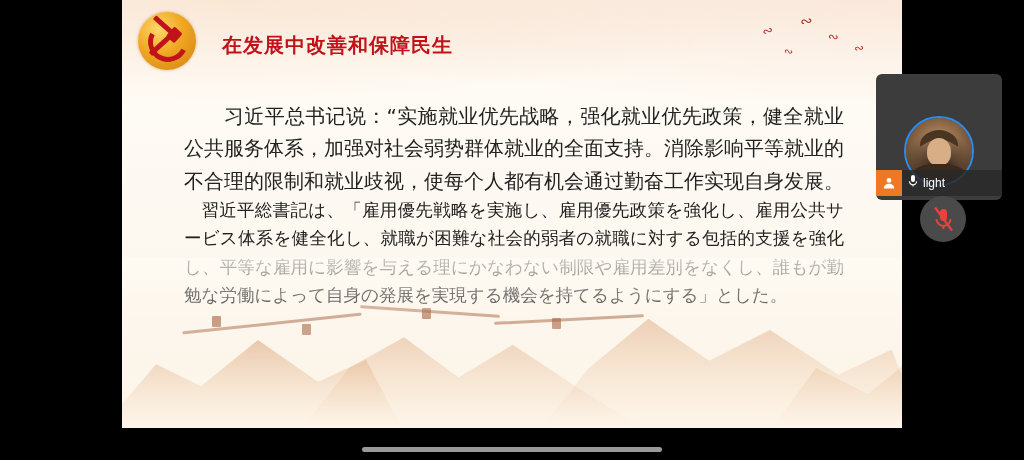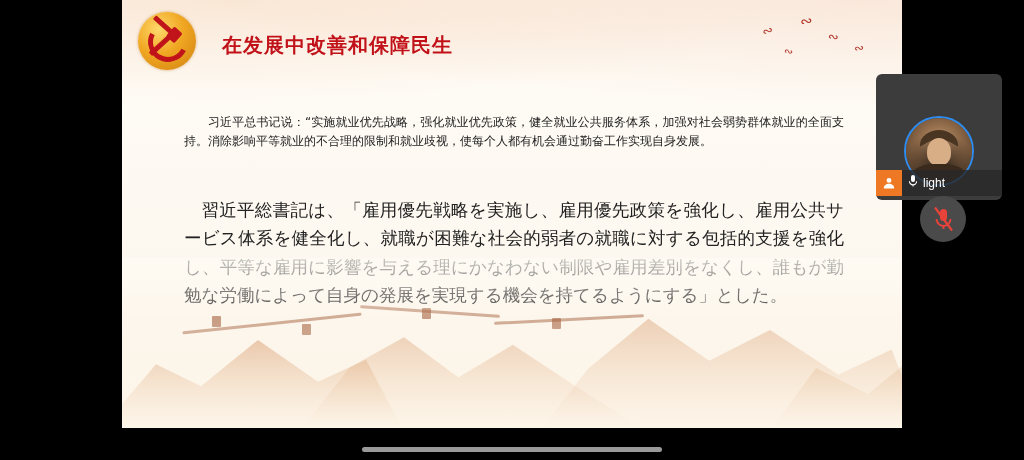--- a/index.html
+++ b/index.html
@@ -124,23 +124,22 @@
     position: absolute;
     left: 62px;
     width: 660px;
     color: #222222;
     font-family: "DejaVu Sans", sans-serif;
     line-height: 1.62;
     text-align: justify;
   }
   .para-cn {
     top: 100px;
-    font-size: 12px;
+    font-size: 20px;
     text-indent: 2em;
-    margin-top: 13px;
   }
   .para-jp {
     top: 196px;
     font-size: 17.5px;
     text-indent: 1em;
   }
 
   
   .scenery {
     position: absolute;

